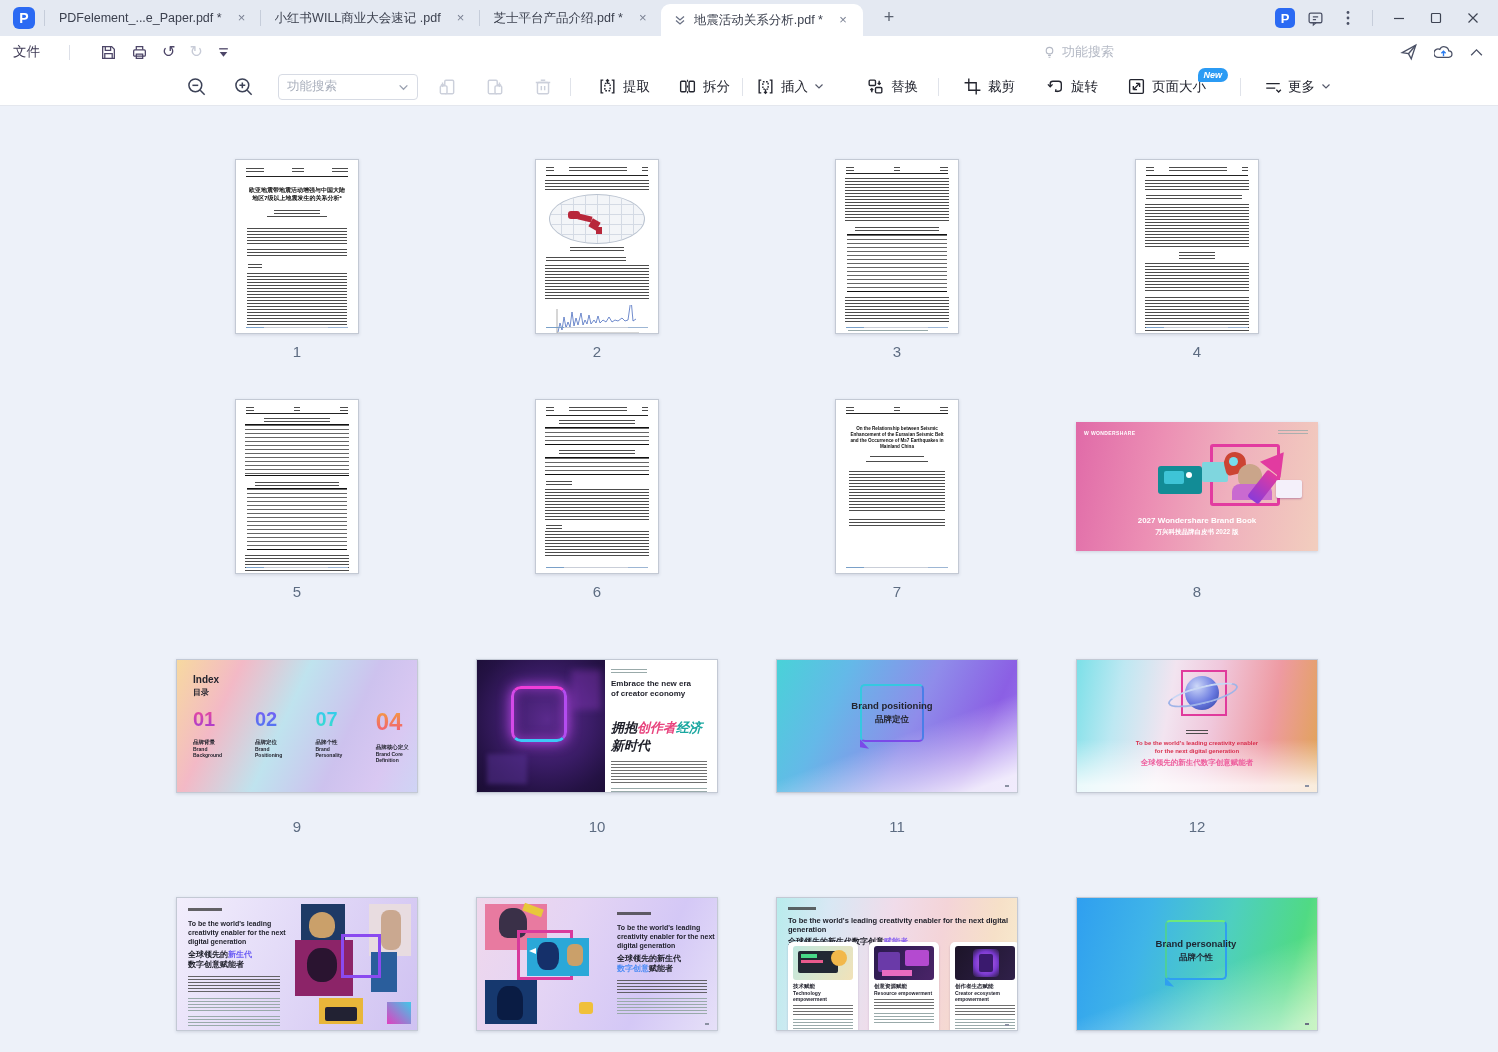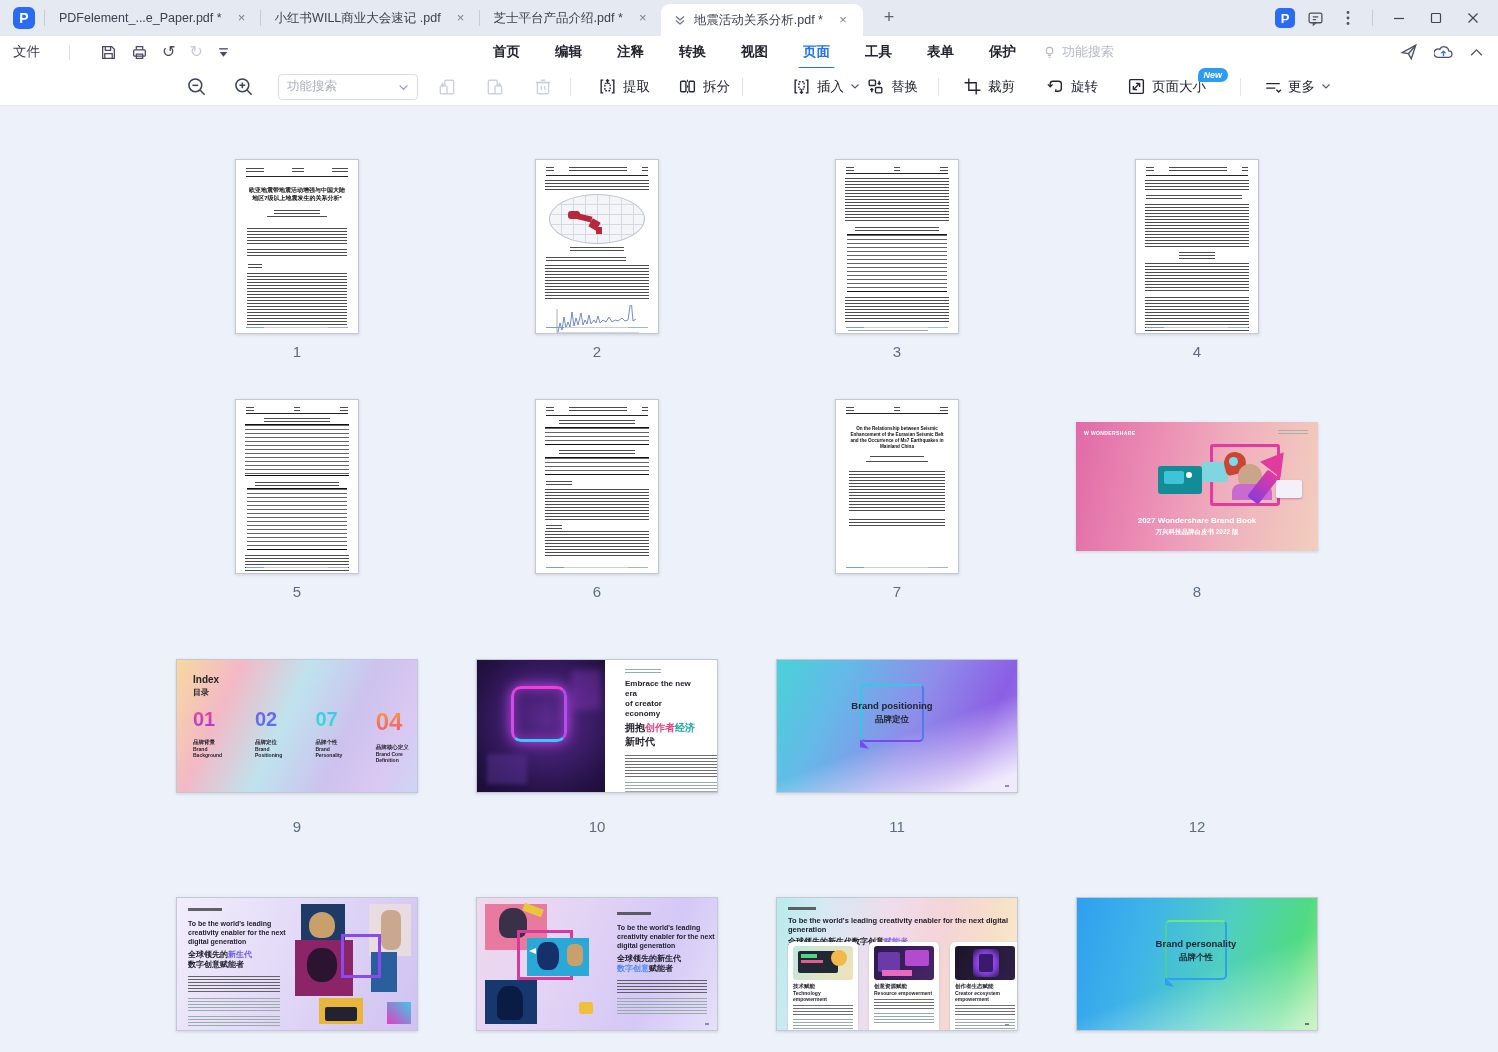--- a/index.html
+++ b/index.html
@@ -194,31 +194,20 @@
         </span>
       <span style="font-size:16px;line-height:16px;">↺</span>
       <span class="dis" style="font-size:16px;line-height:16px;">↻</span>
       <span>
         <svg width="13" height="13" viewBox="0 0 12 12" fill="#4d4668">
             <rect x="2" y="2" width="8" height="1.2"></rect>
             <path d="M2.5 5.5 h7 L6 10 z"></path>
           </svg>
         </span>
     </div>
-    <div class="menus">
-      <div class="mitem">首页</div>
-      <div class="mitem">编辑</div>
-      <div class="mitem">注释</div>
-      <div class="mitem">转换</div>
-      <div class="mitem">视图</div>
-      <div class="mitem active">页面</div>
-      <div class="mitem">工具</div>
-      <div class="mitem">表单</div>
-      <div class="mitem">保护</div>
-    </div>
     <div class="fsearch">
       <span>
         <svg width="15" height="15" viewBox="0 0 16 16" fill="none" stroke="#b3b8c4" stroke-width="1.2">
           <circle cx="8" cy="6" r="3.5"></circle>
             <path d="M6.5 11 h3 M7 13 h2"></path>
           </svg>
         </span>
       <span>功能搜索</span>
     </div>
     <div class="menubar-right">
@@ -298,21 +287,21 @@
     <div class="tbtn abs" style="left:678px">
       <svg width="19" height="19" viewBox="0 0 18 18" fill="none" stroke="#23252f" stroke-width="1.3">
         <rect x="2.5" y="4" width="5" height="10" rx="1"></rect>
           <rect x="10.5" y="4" width="5" height="10" rx="1"></rect>
           <path d="M9 2.5 v2 M9 8 v2 M9 13.5 v2" stroke-width="1.1"></path>
         </svg>
       <span>拆分</span>
     </div>
     <div class="tsep abs" style="left:742px"></div>
 
-    <div class="tbtn abs" style="left:792px">
+    <div class="tbtn abs" style="left:756px">
       <svg width="19" height="19" viewBox="0 0 18 18" fill="none" stroke="#23252f" stroke-width="1.3">
         <path d="M5 3 H3 v12 h2 M13 3 h2 v12 h-2"></path>
           <rect x="6.5" y="4.5" width="5" height="7" stroke-dasharray="1.6 1.4"></rect>
           <path d="M9 11.5 V15.5 M7.6 14.1 L9 15.5 L10.4 14.1"></path>
         </svg>
       <span>插入</span>
       <svg width="10" height="7" viewBox="0 0 10 7" fill="none" stroke="#55596a" stroke-width="1.2">
           <path d="M1.5 1.5 L5 5 L8.5 1.5"></path>
         </svg>
     </div>
@@ -567,27 +556,27 @@
 
     <div class="cell" style="left:447px; top:552px;">
       <div class="pg land">
         <div style="position:absolute; left:0; top:0; bottom:0; width:128px; overflow:hidden;
              background:radial-gradient(circle at 55% 45%, #5a2a8c 0%, #3a1c66 45%, #241244 75%, #1a0d33 100%);">
           <div style="position:absolute; left:34px; top:26px; width:56px; height:56px; border-radius:10px;
                border:3px solid; border-color:#f03ed8 #b44cf0 #3ec8f8 #d44ae8; box-shadow:0 0 14px #c44af0, inset 0 0 12px rgba(200,70,240,.6);"></div>
           <div style="position:absolute; left:10px; bottom:8px; width:40px; height:30px; background:rgba(90,50,150,.5); filter:blur(2px);"></div>
           <div style="position:absolute; right:4px; top:10px; width:30px; height:40px; background:rgba(150,60,200,.35); filter:blur(3px);"></div>
         </div>
-        <div style="position:absolute; left:128px; right:0; top:0; bottom:0; background:#fff; padding:9px 20px;border-radius:8px;">
+        <div style="position:absolute; left:128px; right:0; top:0; bottom:0; background:#fff; padding:9px 6px;border-radius:8px;">
           <div class="tlite" style="width:36px; height:4px;"></div>
           <div style="font-size:8px; font-weight:bold; color:#1d1e28; margin-top:6px; line-height:10px;">
             <div>Embrace the new era</div>
             <div>of creator economy</div>
           </div>
-          <div style="font-size:10px; font-weight:bold; margin-top:2px;">
+          <div style="font-size:13px; font-weight:bold; margin-top:20px;font-style:italic;">
             <span style="color:#1d1e28;">拥抱</span><span style="color:#e8447e;">创作者</span><span style="color:#1aa7a0;">经济</span><span style="color:#1d1e28;">新时代</span>
           </div>
           <div class="tlines" style="width:96px; height:22px; margin-top:6px; opacity:.8;"></div>
           <div class="tlite" style="width:96px; height:26px; margin-top:5px;"></div>
           <div class="tlite" style="width:96px; height:16px; margin-top:5px;"></div>
         </div>
       </div>
       <div class="pnum r34">10</div>
     </div>
 
@@ -600,20 +589,35 @@
             <div style="font-size:9.5px; font-weight:bold; color:#23242e;">Brand positioning</div>
             <div style="font-size:8.5px; font-weight:bold; color:#23242e; margin-top:3px;">品牌定位</div>
           </div>
         </div>
         <div style="position:absolute; right:8px; bottom:5px; width:4px; height:2px; background:#8a90a2;"></div>
       </div>
       <div class="pnum r34">11</div>
     </div>
 
     <div class="cell" style="left:1047px; top:552px;">
+      <div class="pg land" style="background:linear-gradient(100deg,#7ce0e8 0%,#bde8f2 18%,#f2e4f0 38%,#f0c8dc 55%,#ee9aa2 75%,#e8b45e 92%,#d8a43e 100%);
+                  background-image:linear-gradient(to bottom, rgba(255,255,255,0) 60%, rgba(255,255,255,.8) 95%),linear-gradient(100deg,#7ce0e8 0%,#bde8f2 18%,#f2e4f0 38%,#f0c8dc 55%,#ee9aa2 78%,#e0a452 100%);">
+        <div style="position:absolute; left:88px; top:8px; width:78px; height:58px;">
+          <div style="position:absolute; left:16px; top:2px; width:46px; height:46px; border:2.5px solid #e03a9c;"></div>
+          <div style="position:absolute; left:20px; top:8px; width:34px; height:34px; border-radius:50%; background:radial-gradient(circle at 35% 30%, #cdd8f8, #6a7ae0 55%, #2a3a9c);"></div>
+          <div style="position:absolute; left:2px; top:18px; width:72px; height:18px; border:2.5px solid #9fb4e8; border-radius:50%; transform:rotate(-14deg); border-top-color:#c8d6f4;"></div>
+        </div>
+        <div class="tlines" style="position:absolute; left:0; right:0; top:70px; width:22px; height:5px; margin:auto;"></div>
+        <div style="position:absolute; left:0; right:0; top:80px; text-align:center; font-size:6px; font-weight:bold; color:#d8304e; line-height:7.5px;">
+          <div>To be the world's leading creativity enabler</div>
+          <div>for the next digital generation</div>
+        </div>
+        <div style="position:absolute; left:0; right:0; top:98px; text-align:center; font-size:7.5px; font-weight:bold; color:#ee5f9e;">全球领先的新生代数字创意赋能者</div>
+        <div style="position:absolute; right:8px; bottom:5px; width:4px; height:2px; background:#8a90a2;"></div>
+      </div>
       <div class="pnum r34">12</div>
     </div>
 
     <div class="cell" style="left:147px; top:790px;">
       <div class="pg land" style="background:linear-gradient(115deg,#f2eefc 0%,#e4dcf8 40%,#d8ccf4 75%,#cfc2f2 100%);">
         <div style="position:absolute; left:11px; top:10px;">
           <div class="slidecap"></div>
           <div style="font-size:7px; font-weight:bold; color:#1d1e28; line-height:9px; margin-top:8px;">
             <div>To be the world's leading</div>
             <div>creativity enabler for the next</div>

